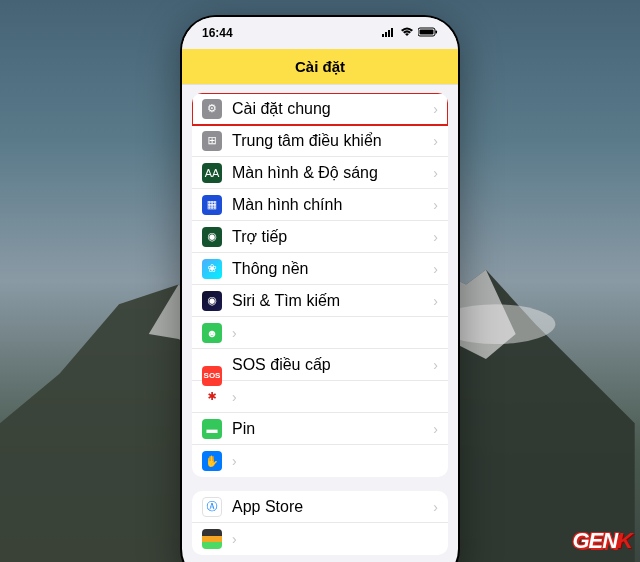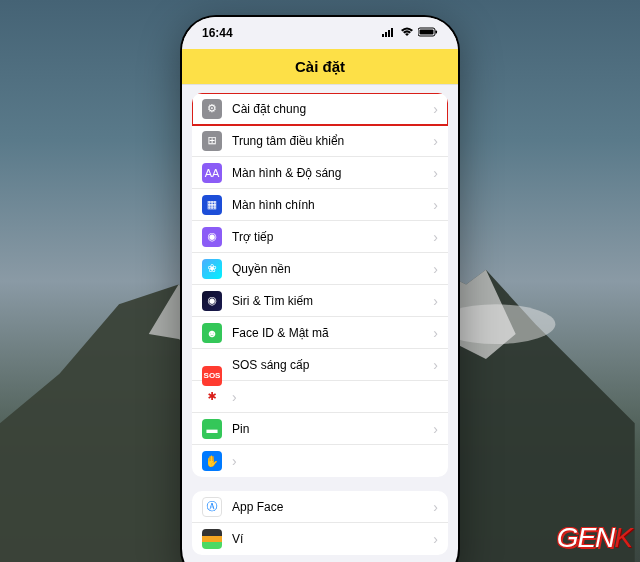--- a/index.html
+++ b/index.html
@@ -93,43 +93,43 @@
     margin-right: 10px;
     display: flex;
     align-items: center;
     justify-content: center;
     font-size: 11px;
     color: #fff;
     flex-shrink: 0;
   }
   .label {
     flex: 1;
-    font-size: 12px;
+    font-size: 16px;
     color: #000;
   }
   .chevron {
     color: #c7c7cc;
     font-size: 14px;
     font-weight: 300;
   }
   .watermark {
     position: absolute;
     bottom: 8px;
     right: 8px;
     font-family: Arial, sans-serif;
-    font-weight: 400;
+    font-weight: 700;
     font-style: italic;
-    font-size: 28px;
+    font-size: 22px;
     color: #fff;
     text-shadow: 2px 2px 0 #d91e18, -1px -1px 0 #d91e18, 1px -1px 0 #d91e18, -1px 1px 0 #d91e18;
     letter-spacing: -1px;
   }
   .watermark .k { color: #d91e18; text-shadow: 1px 1px 0 #8a0000; }
   .i-gray { background: #8e8e93; }
-  .i-blue { background: #8b5cf6; }
+  .i-blue { background: #14532d; }
   .i-dblue { background: #1d4ed8; }
   .i-red { background: #ff3b30; color:#fff; font-size:8px; font-weight:700;margin-top:22px; }
   .i-rose { background: #fff; }
   .i-green { background: #34c759; }
   .i-purple { background: linear-gradient(135deg,#0f0f2e,#1a1a4e); }
   .i-wall { background: linear-gradient(135deg,#4facfe,#00f2fe); }
   .i-appstore { background: #fff; border:0.5px solid #e0e0e0; }
   .i-wallet { background: linear-gradient(#333 33%, #f5a623 33% 66%, #4cd964 66%); }
   .i-hand { background: #007aff; }
 </style>
@@ -196,61 +196,59 @@
             <div class="label">Màn hình chính</div>
             <div class="chevron">›</div>
           </div>
           <div class="row">
             <div class="icon i-blue">◉</div>
             <div class="label">Trợ tiếp</div>
             <div class="chevron">›</div>
           </div>
           <div class="row">
             <div class="icon i-wall">❀</div>
-            <div class="label">Quyền nền</div>
+            <div class="label">Thông nền</div>
             <div class="chevron">›</div>
           </div>
           <div class="row">
             <div class="icon i-purple">◉</div>
             <div class="label">Siri &amp; Tìm kiếm</div>
             <div class="chevron">›</div>
           </div>
           <div class="row">
             <div class="icon i-green">☻</div>
-            <div class="label">Face ID &amp; Mật mã</div>
             <div class="chevron">›</div>
           </div>
           <div class="row">
             <div class="icon i-red">SOS</div>
-            <div class="label">SOS sáng cấp</div>
+            <div class="label">SOS điều cấp</div>
             <div class="chevron">›</div>
           </div>
           <div class="row">
             <div class="icon i-rose" style="color: rgb(217, 30, 24);">✱</div>
             <div class="chevron">›</div>
           </div>
           <div class="row">
             <div class="icon i-green">▬</div>
             <div class="label">Pin</div>
             <div class="chevron">›</div>
           </div>
           <div class="row">
             <div class="icon i-hand">✋</div>
             <div class="chevron">›</div>
           </div>
         </div>
         <div class="group">
           <div class="row">
             <div class="icon i-appstore" style="color: rgb(0, 122, 255);">Ⓐ</div>
-            <div class="label">App Face</div>
+            <div class="label">App Store</div>
             <div class="chevron">›</div>
           </div>
           <div class="row">
             <div class="icon i-wallet"></div>
-            <div class="label">Ví</div>
             <div class="chevron">›</div>
           </div>
         </div>
       </div>
 
   </div>
 </div>
 
 <div class="watermark">
   <span>GEN</span><span class="k">K</span>

